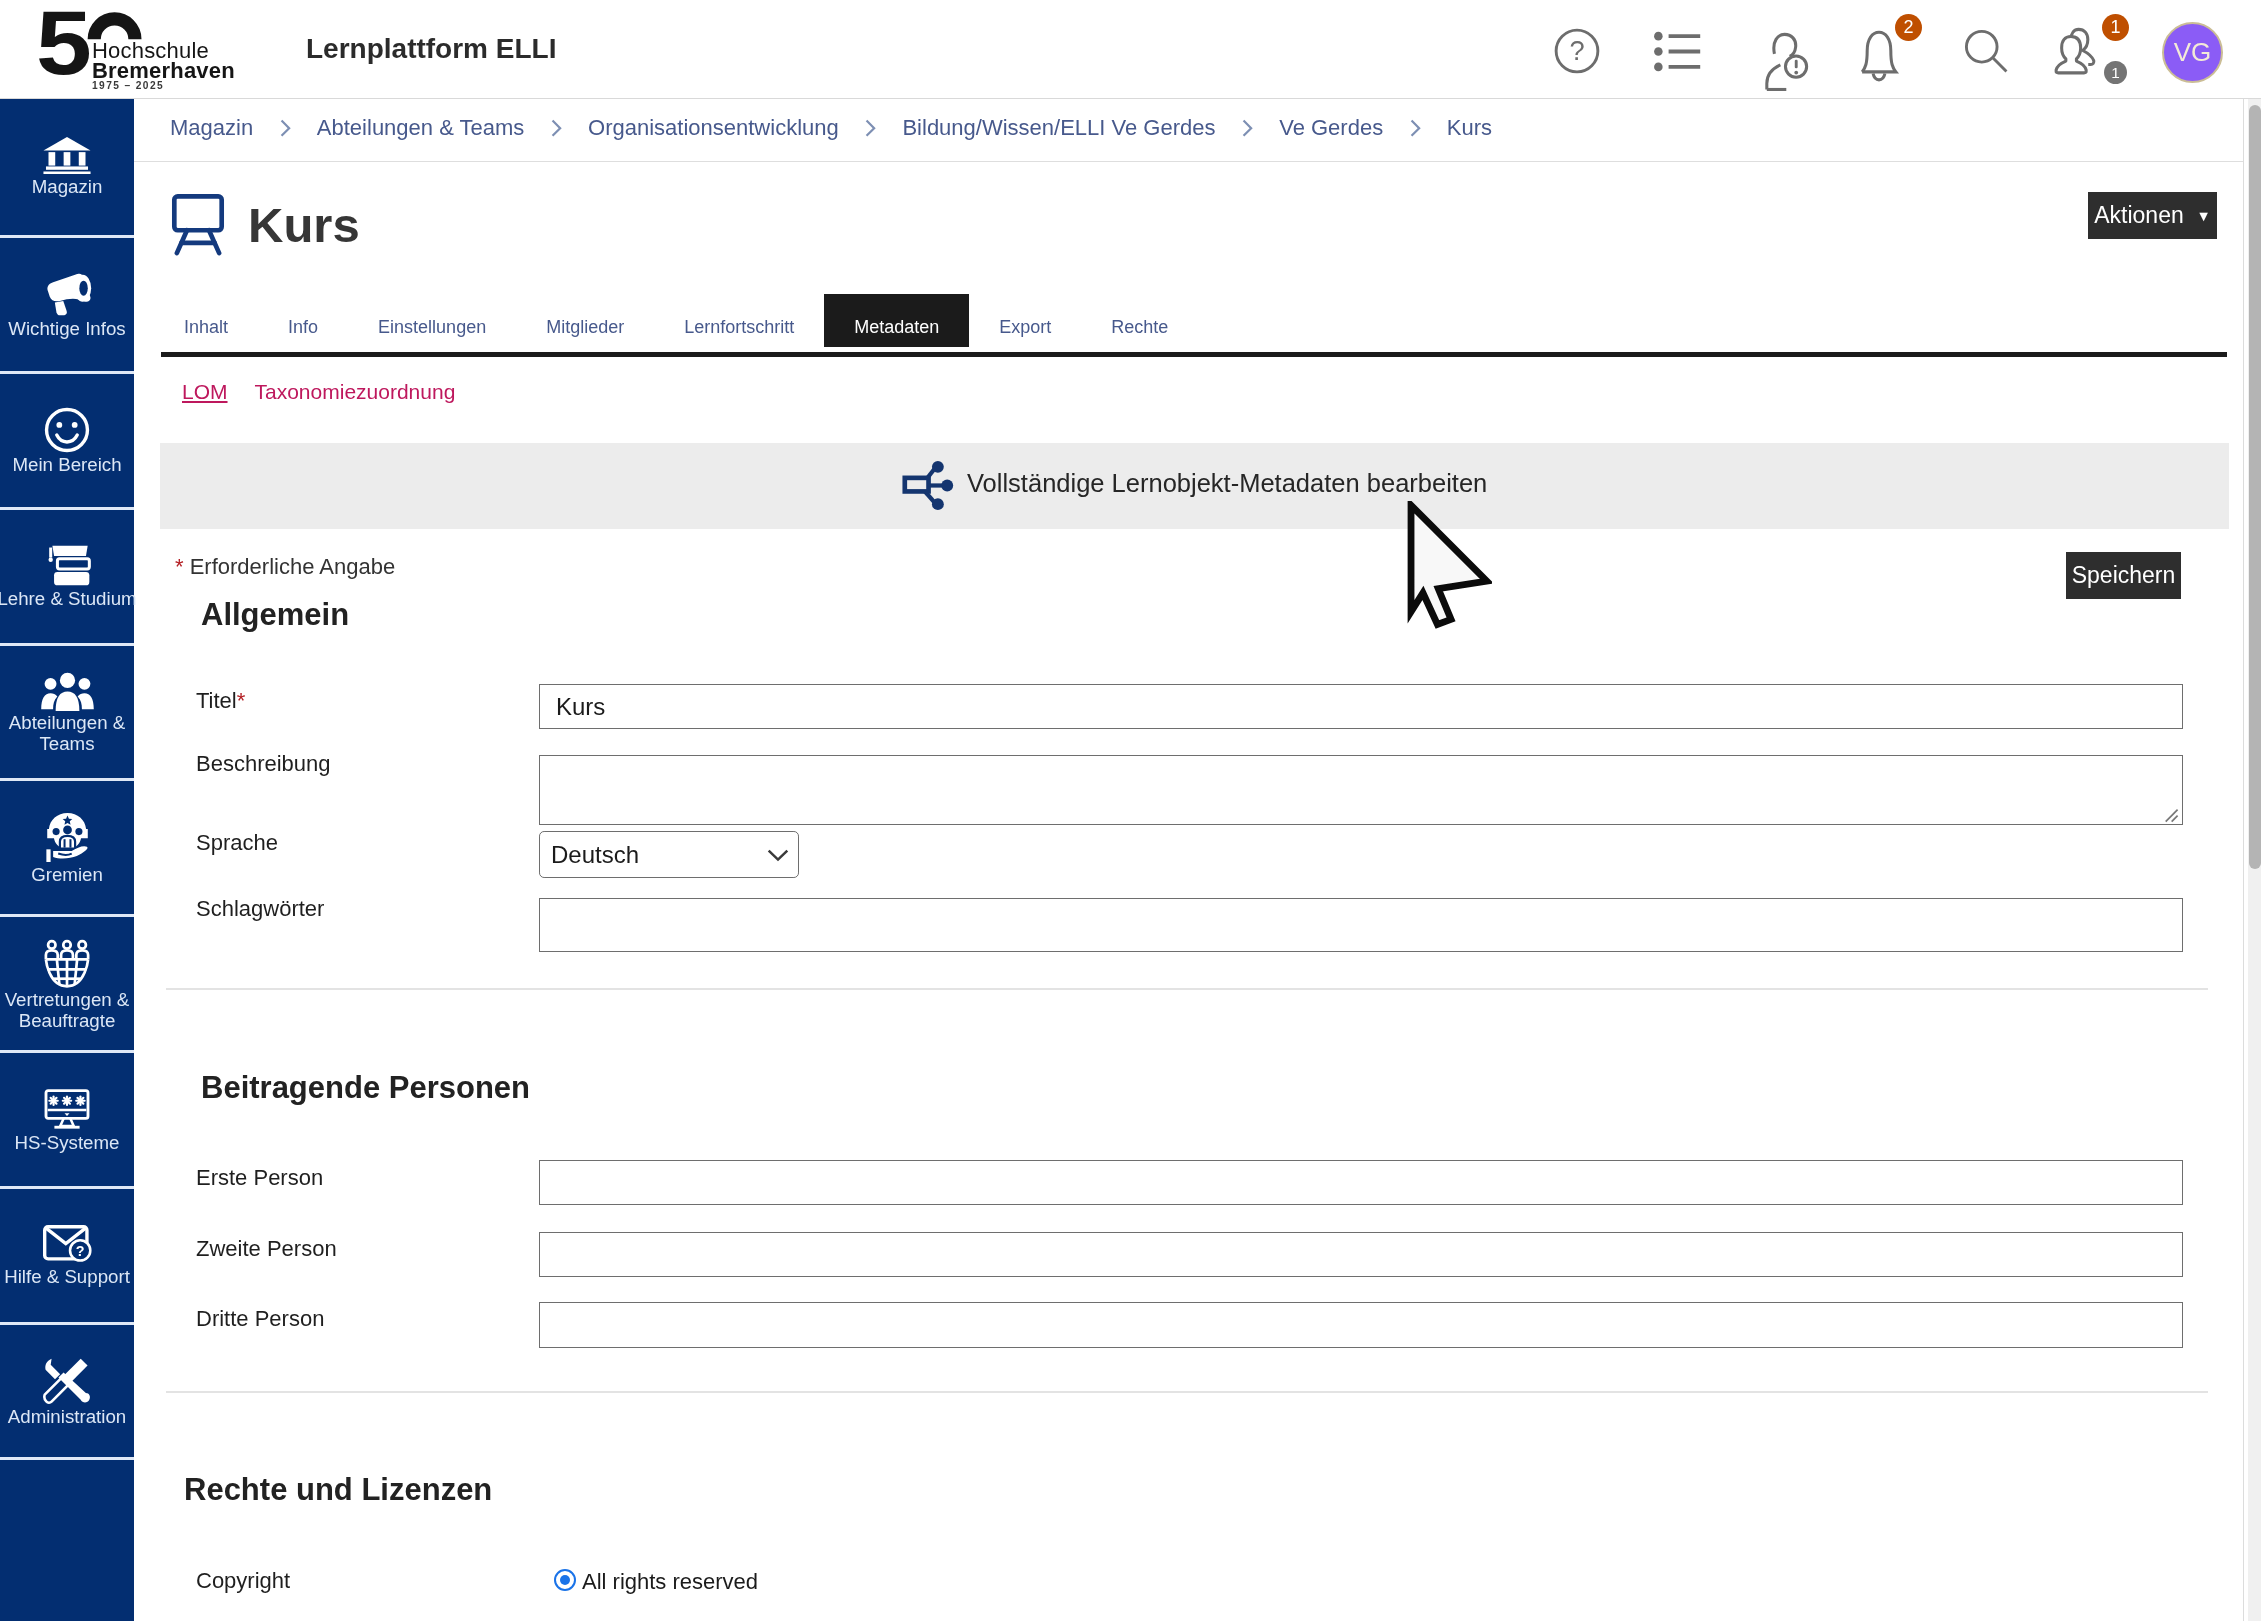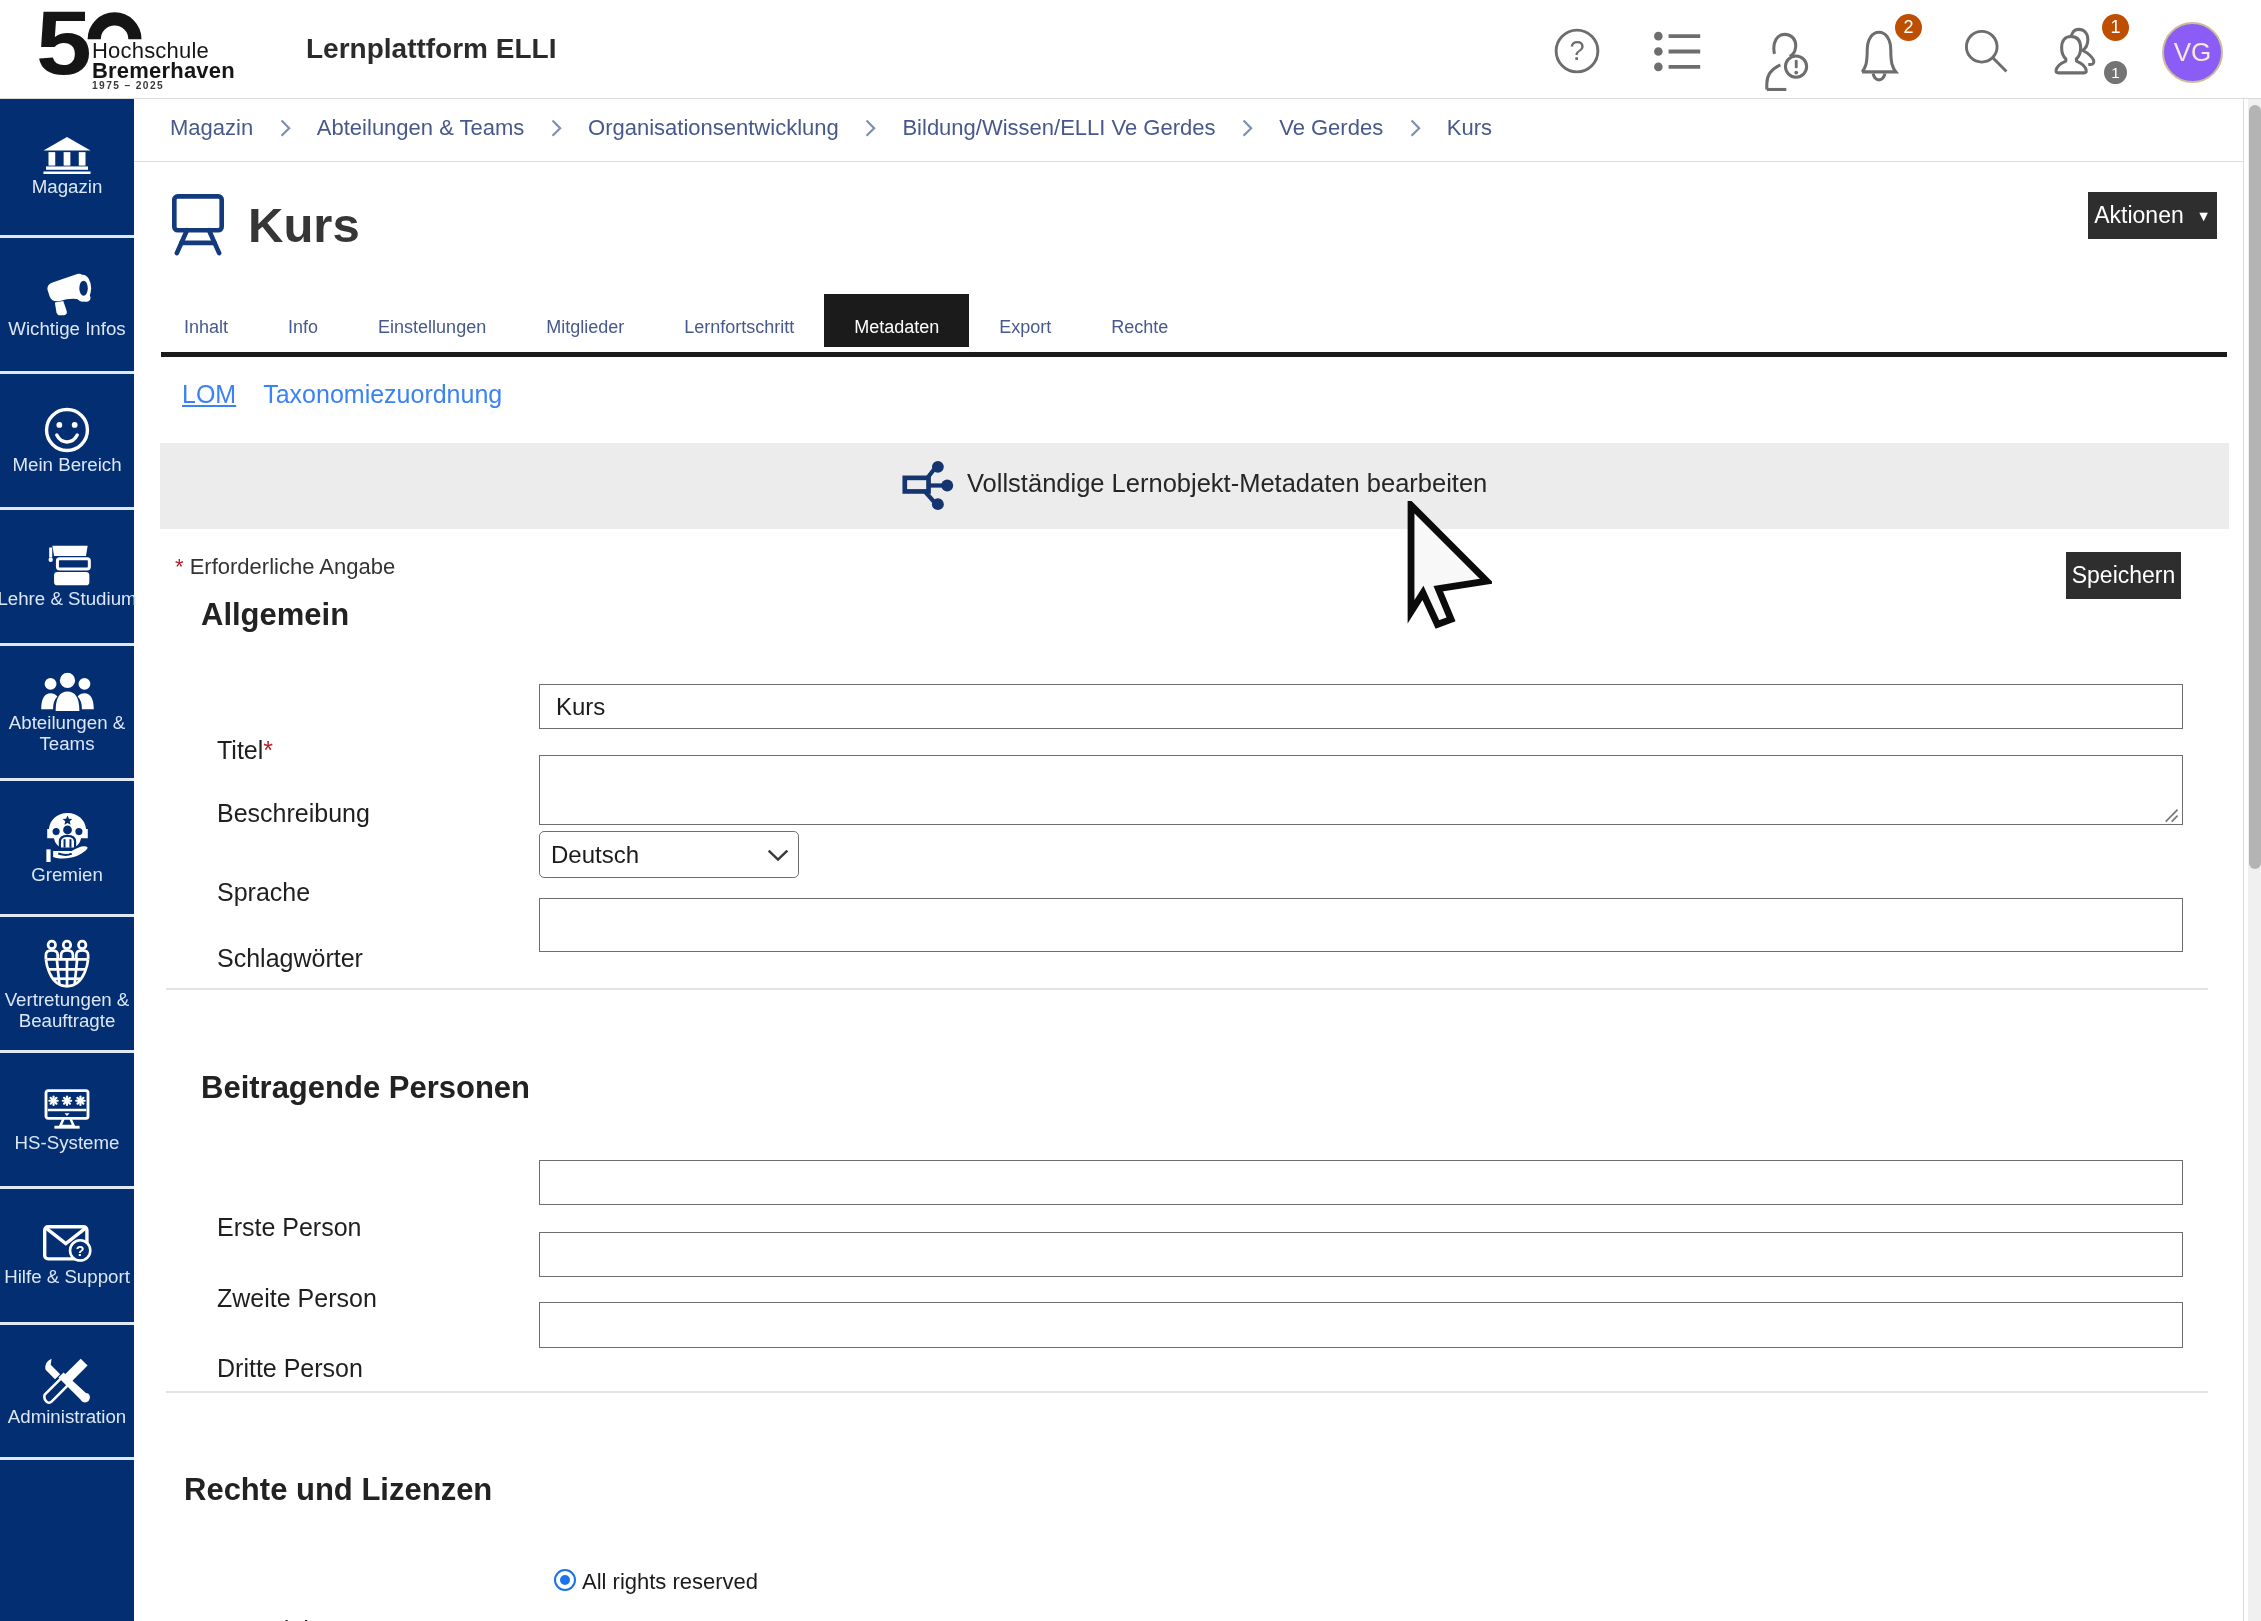--- a/index.html
+++ b/index.html
@@ -265,21 +265,21 @@
     <div class="tab">Einstellungen</div>
     <div class="tab">Mitglieder</div>
     <div class="tab">Lernfortschritt</div>
     <div class="tab" style="background:#1b1b1b;color:#fff;">Metadaten</div>
     <div class="tab">Export</div>
     <div class="tab">Rechte</div>
 </div>
 <style>.tab { padding:13.6px 30px 0 30px; display:flex; align-items:center; height:53px; }</style>
 <div class="abs" style="left:161px;top:352px;width:2066px;height:5.1px;background:#1b1b1b;"></div>
 
-<div class="abs" style="left:182px;top:380px;font-size:25px;color:#3b82f6;"><span style="text-decoration:underline;">LOM</span><span style="margin-left:27px;">Taxonomiezuordnung</span></div>
+<div class="abs" style="left:182px;top:380px;font-size:21px;color:#be185d;"><span style="text-decoration:underline;">LOM</span><span style="margin-left:27px;">Taxonomiezuordnung</span></div>
 
 <div class="abs" style="left:160px;top:443px;width:2069px;height:86px;background:#ececec;"></div>
 <svg class="abs" style="left:898px;top:459px;" width="56" height="53" viewBox="0 0 66 62">
   <g stroke="#14356f" fill="none">
     <line x1="30" y1="28" x2="44" y2="10" stroke-width="5"></line>
     <line x1="36" y1="31" x2="58" y2="31" stroke-width="5"></line>
     <line x1="30" y1="36" x2="44" y2="52" stroke-width="5"></line>
     <rect x="8" y="22" width="28" height="16" stroke-width="5.5" fill="#ececec"></rect>
   </g>
   <g fill="#14356f">
@@ -296,21 +296,21 @@
 
 <div class="abs" style="left:175px;top:554px;font-size:22px;color:#333;"><span style="color:#b42025;">*</span>&nbsp;Erforderliche Angabe</div>
 <div class="abs" style="left:2066px;top:552px;width:115px;height:47px;background:#2e2e2e;color:#fff;font-size:23px;display:flex;align-items:center;justify-content:center;">Speichern</div>
 
 <div class="abs" style="left:2243px;top:99px;width:0.8px;height:1522px;background:#dcdcdc;"></div>
 <div class="abs" style="left:2248px;top:99px;width:13.6px;height:1522px;background:#f0f0f0;"></div>
 <div class="abs" style="left:2249px;top:105px;width:12px;height:764px;background:#b4b4b4;border-radius:6px;"></div>
 
 <style>
 .h2 { position:absolute; font-size:31px; font-weight:bold; color:#222; }
-.flabel { position:absolute; left:217px; font-size:25px; color:#1f1f1f;margin-top:48px; }
+.flabel { position:absolute; left:196px; font-size:22px; color:#1f1f1f; }
 .finput { position:absolute; left:539px; width:1644px; border:1.7px solid #6e6e6e; background:#fff; }
 .fsep { position:absolute; left:166px; width:2042px; height:1.7px; background:#e3e3e3; }
 </style>
 <div class="h2" style="left:201px;top:597px;">Allgemein</div>
 <div class="flabel" style="top:688px;">Titel<span style="color:#b42025;">*</span></div>
 <div class="finput" style="top:684px;height:45px;font-size:24px;color:#1b1b1b;display:flex;align-items:center;padding-left:16px;">Kurs</div>
 <div class="flabel" style="top:751px;">Beschreibung</div>
 <div class="finput" style="top:755px;height:70px;"></div>
 <svg class="abs" style="left:2164px;top:808px;" width="15.3" height="15.3" viewBox="0 0 18 18">
   <g stroke="#777" stroke-width="2">

